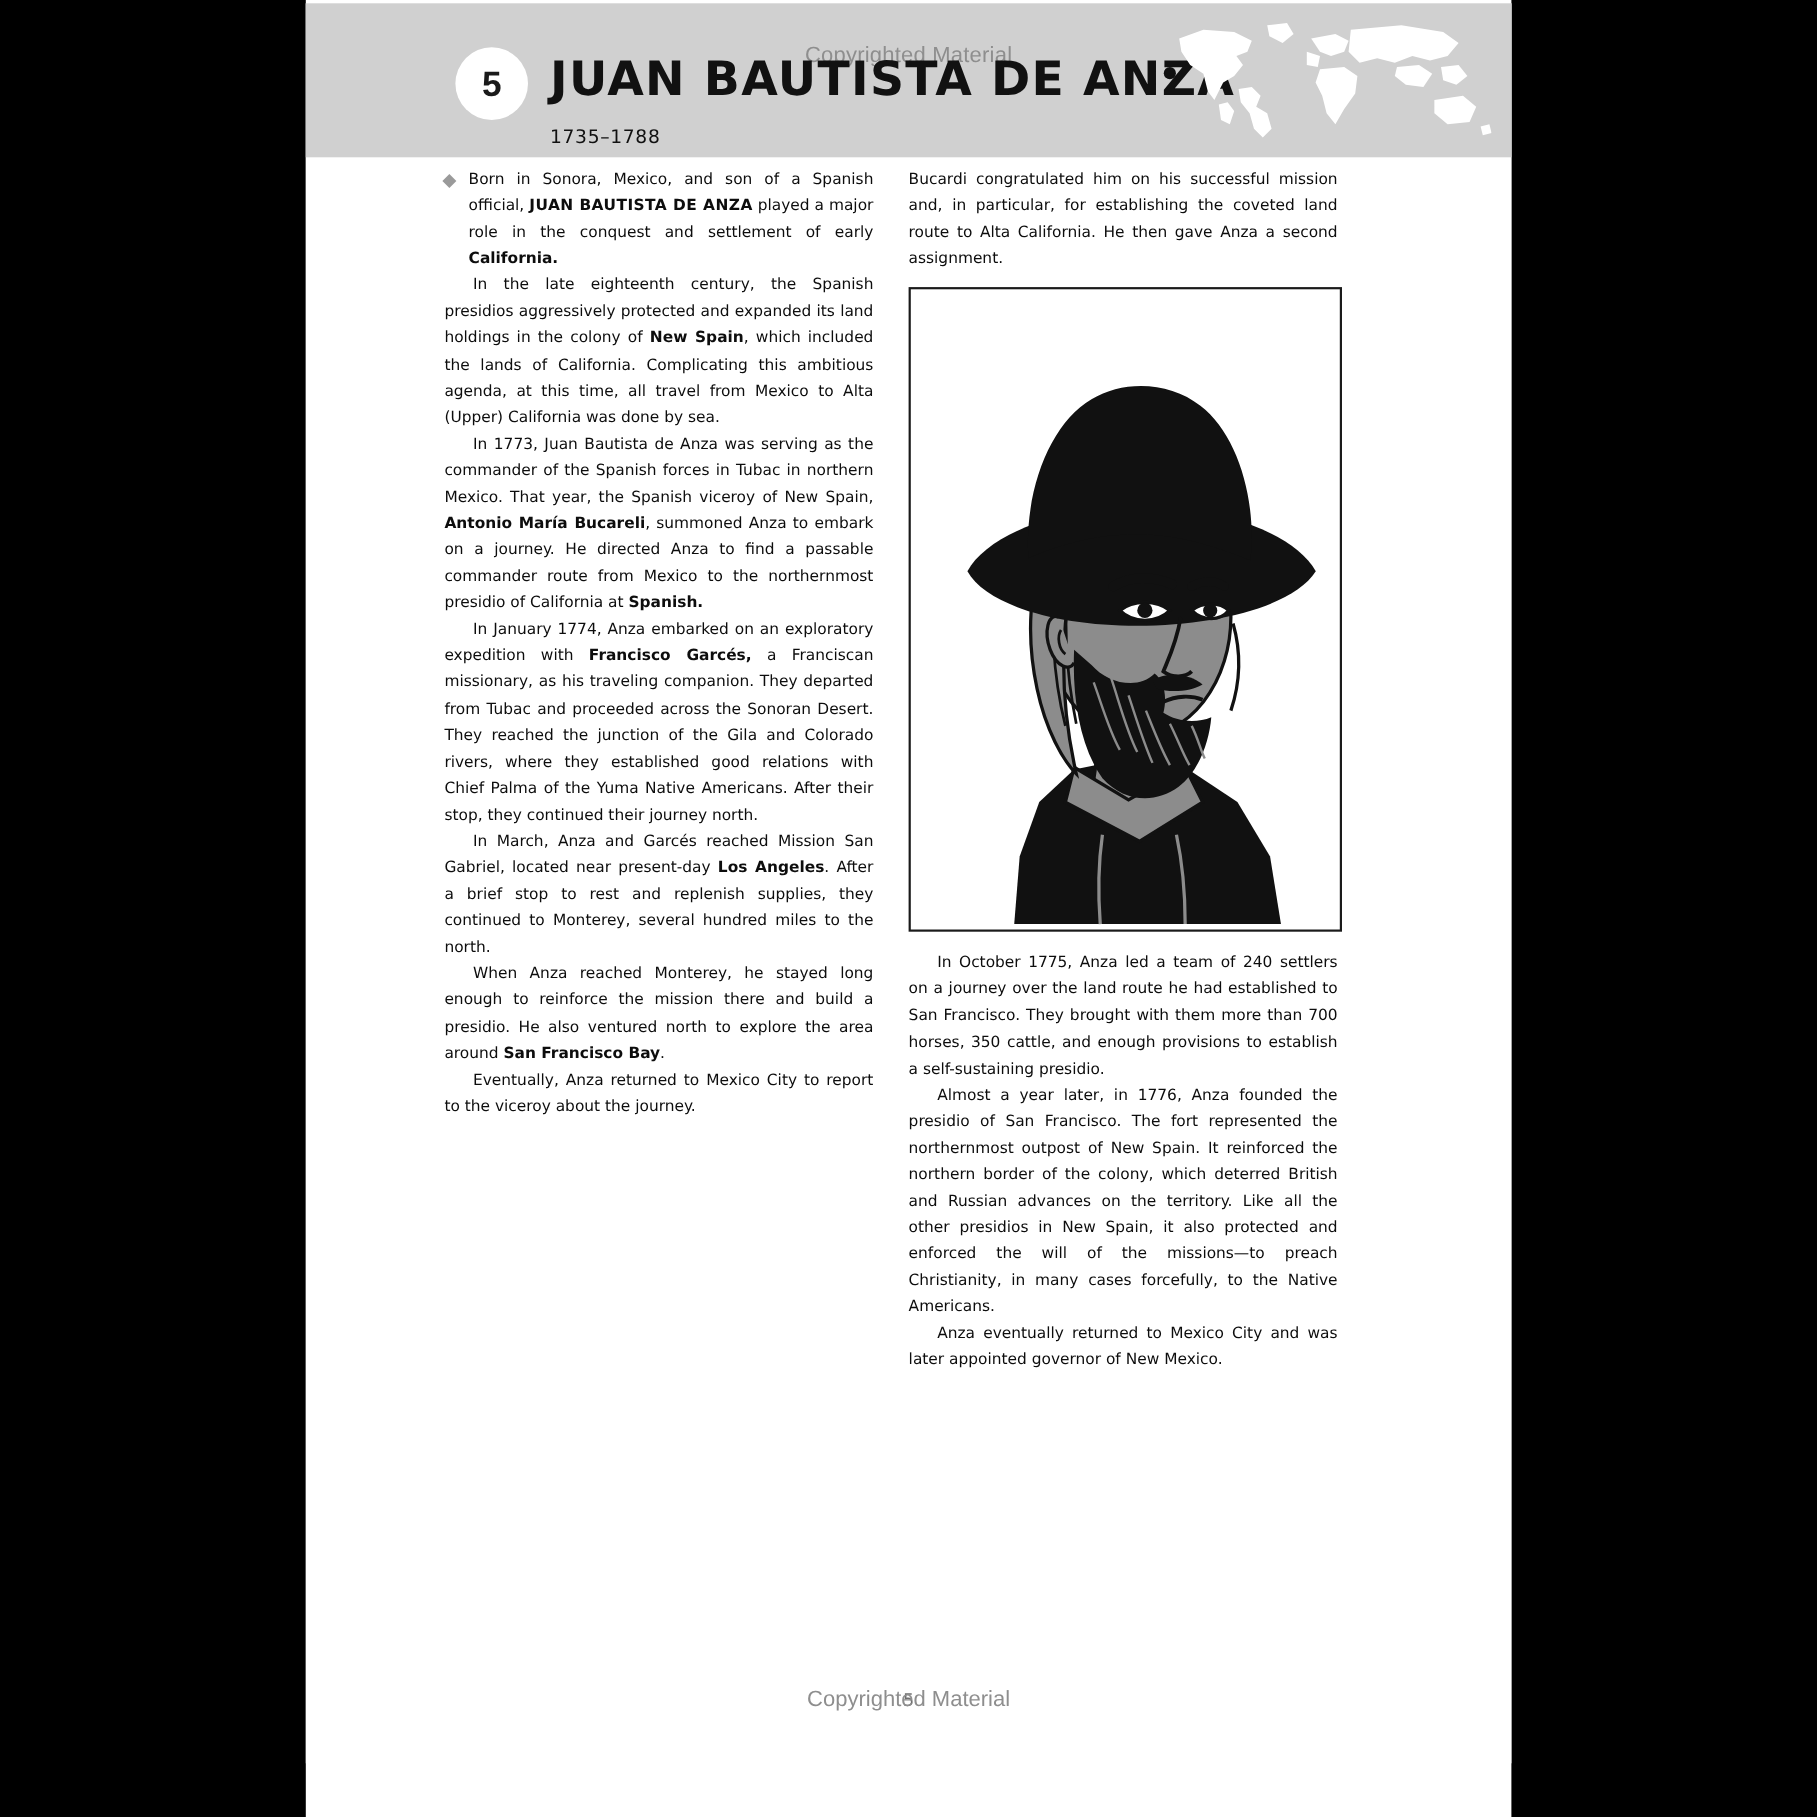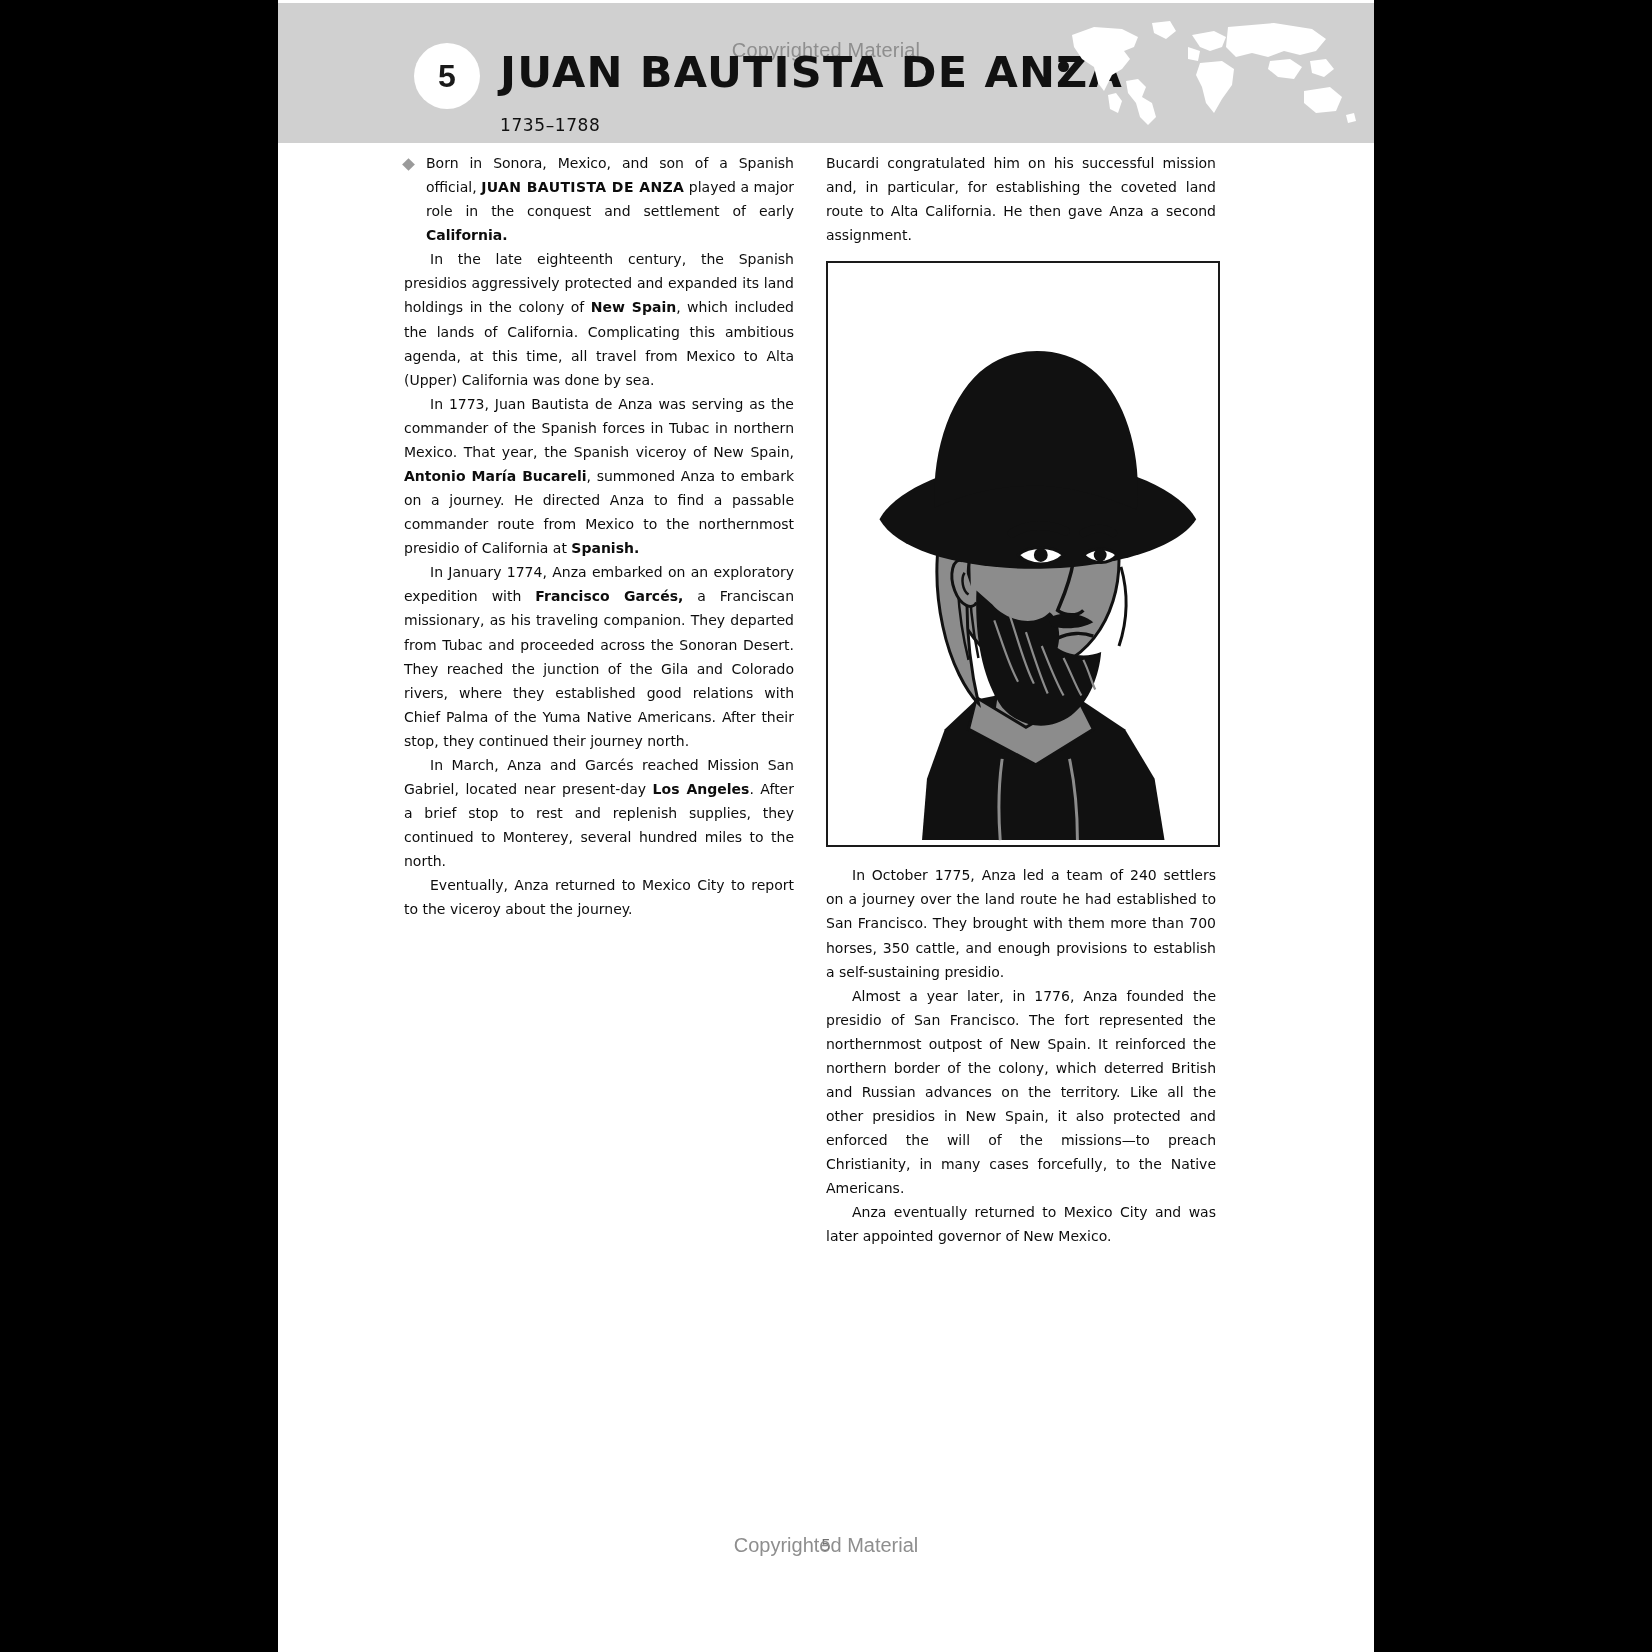--- a/index.html
+++ b/index.html
@@ -220,20 +220,21 @@
     <div class="body-area">
 
       <div class="col col-left">
         <p class="first">
           <span class="bullet-diamond"></span><span>Born in Sonora, Mexico, and son of a Spanish official, </span><b class="smallcaps-name">JUAN BAUTISTA DE ANZA</b><span> played a major role in the conquest and settlement of early </span><b>California.</b>
         </p>
         <p><span>In the late eighteenth century, the Spanish presidios aggressively protected and expanded its land holdings in the colony of </span><b>New Spain</b><span>, which included the lands of California. Complicating this ambitious agenda, at this time, all travel from Mexico to Alta (Upper) California was done by sea.</span></p>
         <p><span>In 1773, Juan Bautista de Anza was serving as the commander of the Spanish forces in Tubac in northern Mexico. That year, the Spanish viceroy of New Spain, </span><b>Antonio María Bucareli</b><span>, summoned Anza to embark on a journey. He directed Anza to find a passable commander route from Mexico to the northernmost presidio of California at </span><b>Spanish.</b></p>
         <p><span>In January 1774, Anza embarked on an exploratory expedition with </span><b>Francisco Garcés,</b><span> a Franciscan missionary, as his traveling companion. They departed from Tubac and proceeded across the Sonoran Desert. They reached the junction of the Gila and Colorado rivers, where they established good relations with Chief Palma of the Yuma Native Americans. After their stop, they continued their journey north.</span></p>
         <p><span>In March, Anza and Garcés reached Mission San Gabriel, located near present-day </span><b>Los Angeles</b><span>. After a brief stop to rest and replenish supplies, they continued to Monterey, several hundred miles to the north.</span></p>
+        <p><span>When Anza reached Monterey, he stayed long enough to reinforce the mission there and build a presidio. He also ventured north to explore the area around </span><b>San Francisco Bay</b><span>.</span></p>
         <p>Eventually, Anza returned to Mexico City to report to the viceroy about the journey.</p>
       </div>
 
       <div class="col col-right">
         <p class="no-indent">Bucardi congratulated him on his successful mission and, in particular, for establishing the coveted land route to Alta California. He then gave Anza a second assignment.</p>
 
         <div class="portrait-box">
           <svg viewBox="0 0 390 582" width="386" height="578" xmlns="http://www.w3.org/2000/svg">
             <rect x="0" y="0" width="390" height="582" fill="#ffffff"></rect>
 

